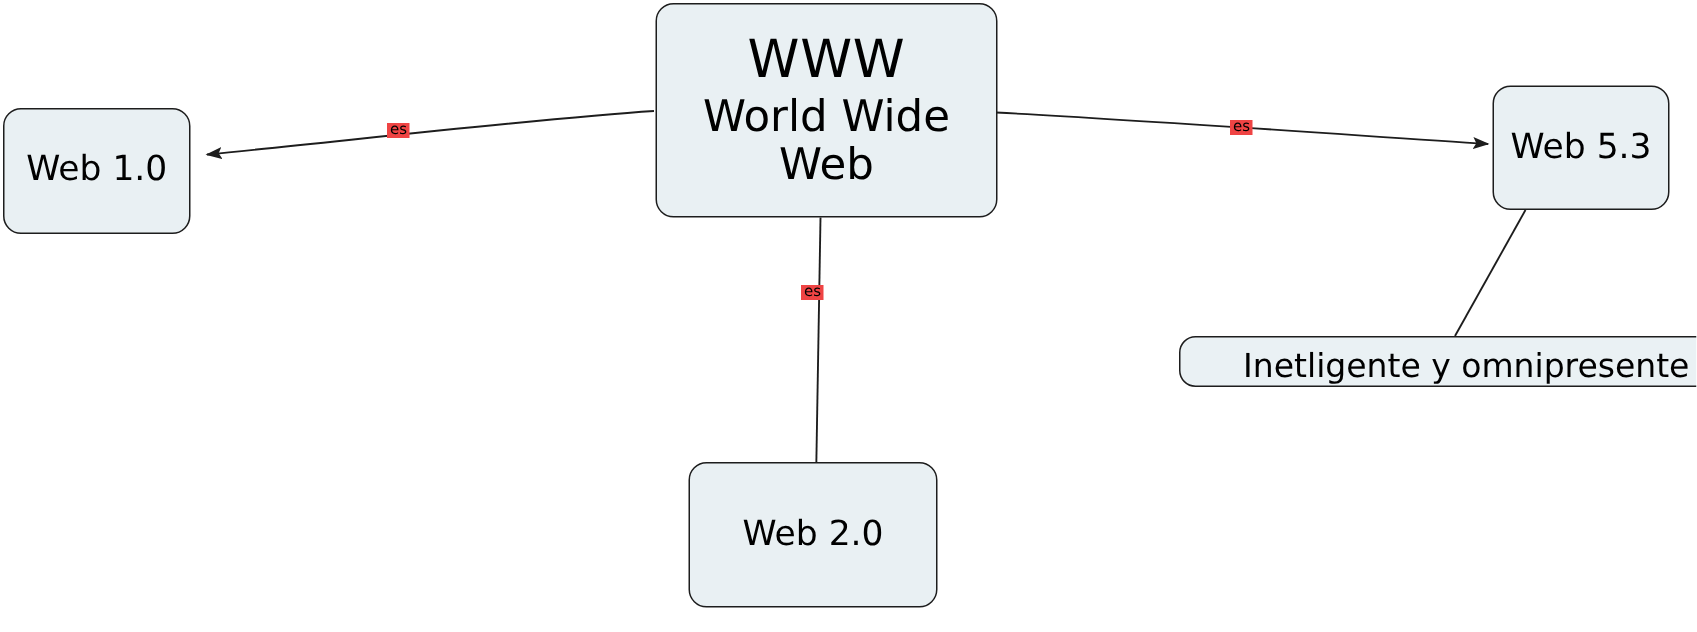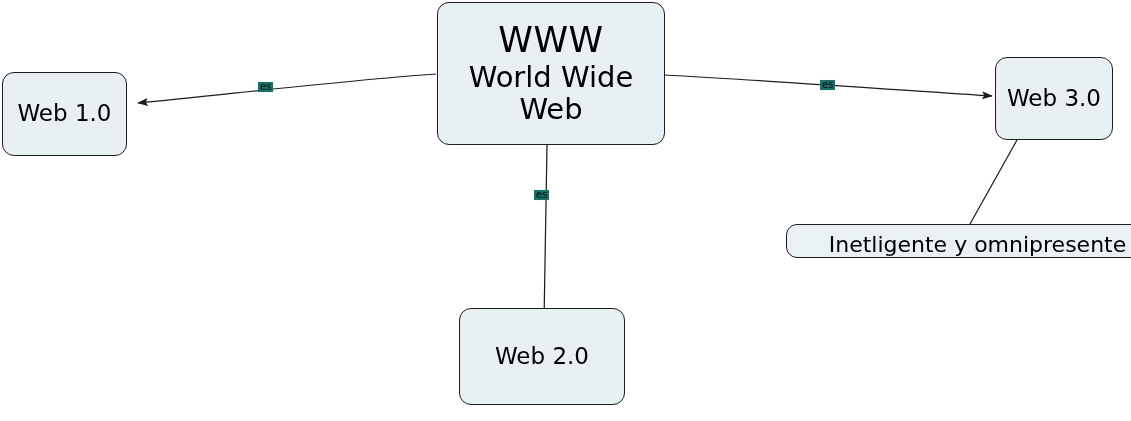--- a/index.html
+++ b/index.html
@@ -58,21 +58,21 @@
     align-items: center;
     justify-content: center;
     font-size: 22px;
     color: #000000;
     white-space: nowrap;
   }
   .edge-label {
     position: absolute;
     font-size: 10px;
     color: #000000;
-    background: #0f766e;
+    background: #ef4444;
     padding: 0 2px;
     line-height: 1;
     white-space: nowrap;
   }
   
   #node-www   { left: 437px; top: 2px;   width: 228px; height: 143px; }
   #node-web1  { left: 2px;   top: 72px;  width: 125px; height: 84px; text-align: center;  }
   #node-web3  { left: 995px; top: 57px;  width: 118px; height: 83px;  }
   #node-web2  { left: 459px; top: 308px; width: 166px; height: 97px;  }
   #note-web3  { left: 786px; top: 224px; width: 383px; height: 34px; align-items: flex-end;  }
@@ -105,21 +105,21 @@
   <div class="node node-www" id="node-www">
     <div class="node-title-big">WWW</div>
     <div class="node-title-sub">World Wide Web</div>
   </div>
 
   <div class="node" id="node-web1">
     <div class="node-label">Web 1.0</div>
   </div>
 
   <div class="node" id="node-web3">
-    <div class="node-label">Web 3.0</div>
+    <div class="node-label">Web 5.3</div>
   </div>
 
   <div class="node" id="node-web2">
     <div class="node-label">Web 2.0</div>
   </div>
 
   <div class="note-box" id="note-web3">
     <span>Inetligente y omnipresente</span>
   </div>
 

